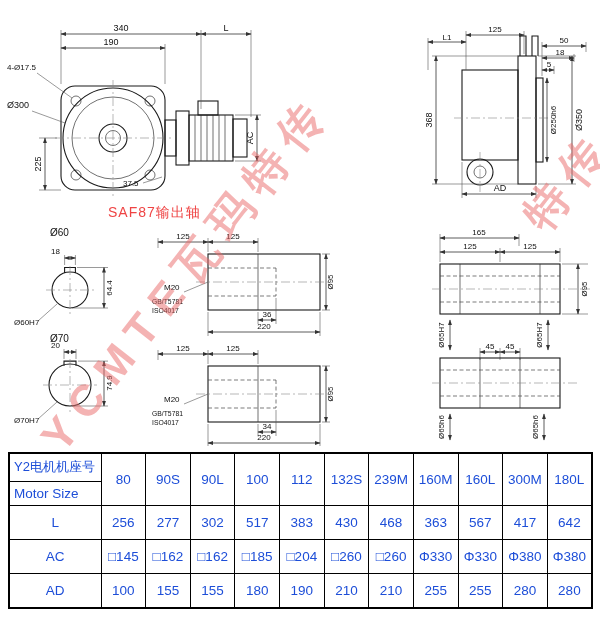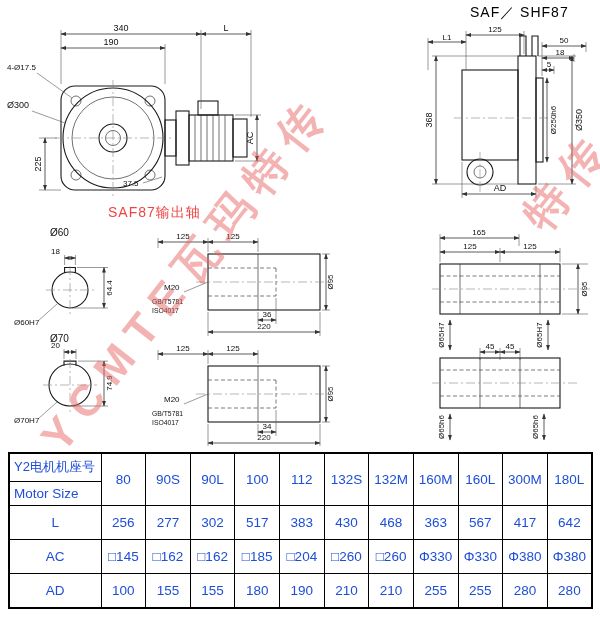--- a/index.html
+++ b/index.html
@@ -36,21 +36,20 @@
   .hdr-en{padding:4px 12px;font-size:13.5px;text-align:left;padding-left:4px}
 </style>
 </head>
 <body>
 
 <div class="page">
 
   <div class="wm" style="left:28px;top:428px">YCMTE瓦玛特传</div>
   <div class="wm" style="left:510px;top:206px">特传</div>
 
-  <div class="page-title">SAF／ SHF87</div>
 
   <svg class="abs" style="left:5px;top:18px" width="265" height="192" viewBox="0 0 265 192">
     <defs>
       <marker id="m1" viewBox="0 0 10 10" refX="9" refY="5" markerWidth="7" markerHeight="7" orient="auto-start-reverse">
         <path d="M0,1.5 L10,5 L0,8.5 z" fill="#333"></path>
       </marker>
     </defs>
     <g>
       <rect x="56" y="68" width="104" height="104" rx="14" class="ln"></rect>
       <circle cx="71" cy="83" r="5" class="thin"></circle>
@@ -327,21 +326,21 @@
         <th>
           <div class="hdr-cn">Y2电机机座号</div>
           <div class="hdr-en">Motor Size</div>
         </th>
         <th>80</th>
         <th>90S</th>
         <th>90L</th>
         <th>100</th>
         <th>112</th>
         <th>132S</th>
-        <th>132M</th>
+        <th>239M</th>
         <th>160M</th>
         <th>160L</th>
         <th>300M</th>
         <th>180L</th>
       </tr>
       <tr>
         <th>L</th>
         <td>256</td>
         <td>277</td>
         <td>302</td>

